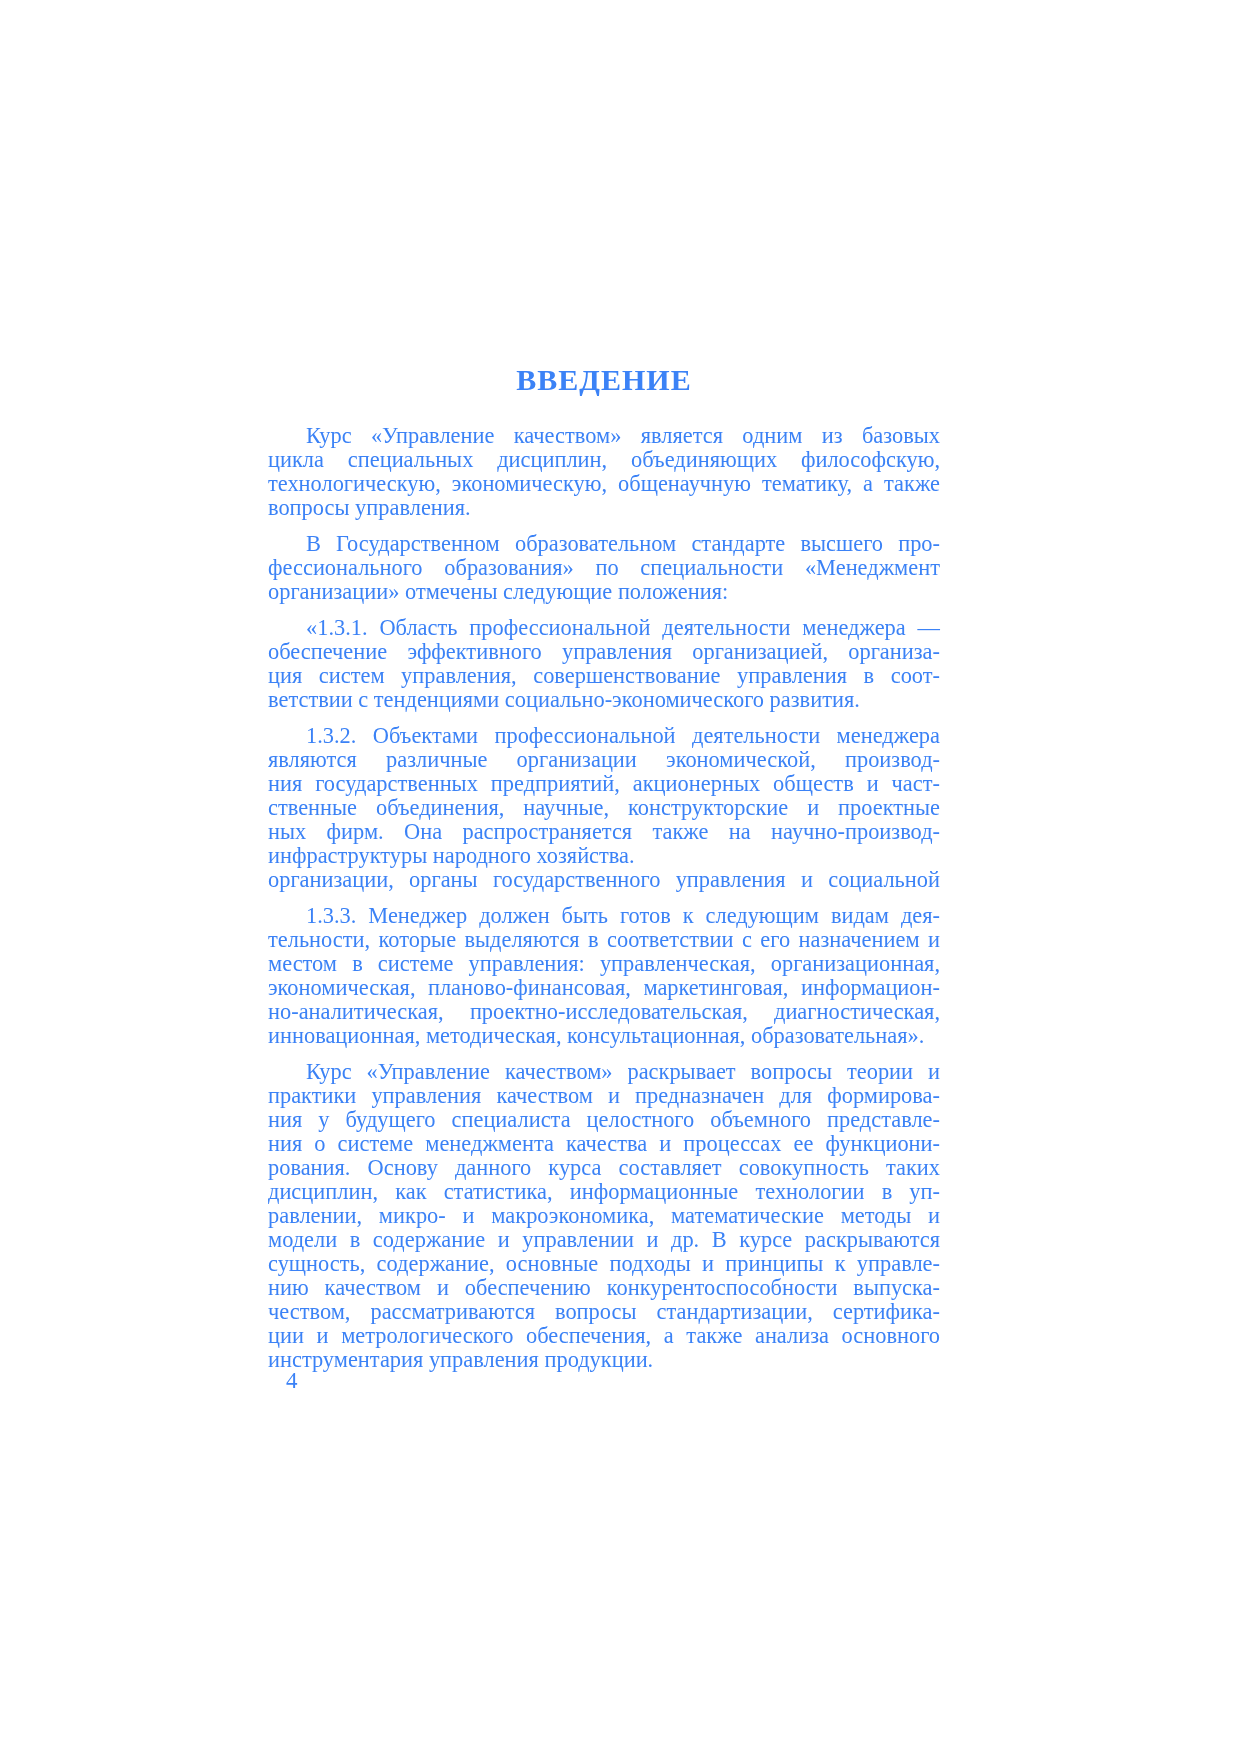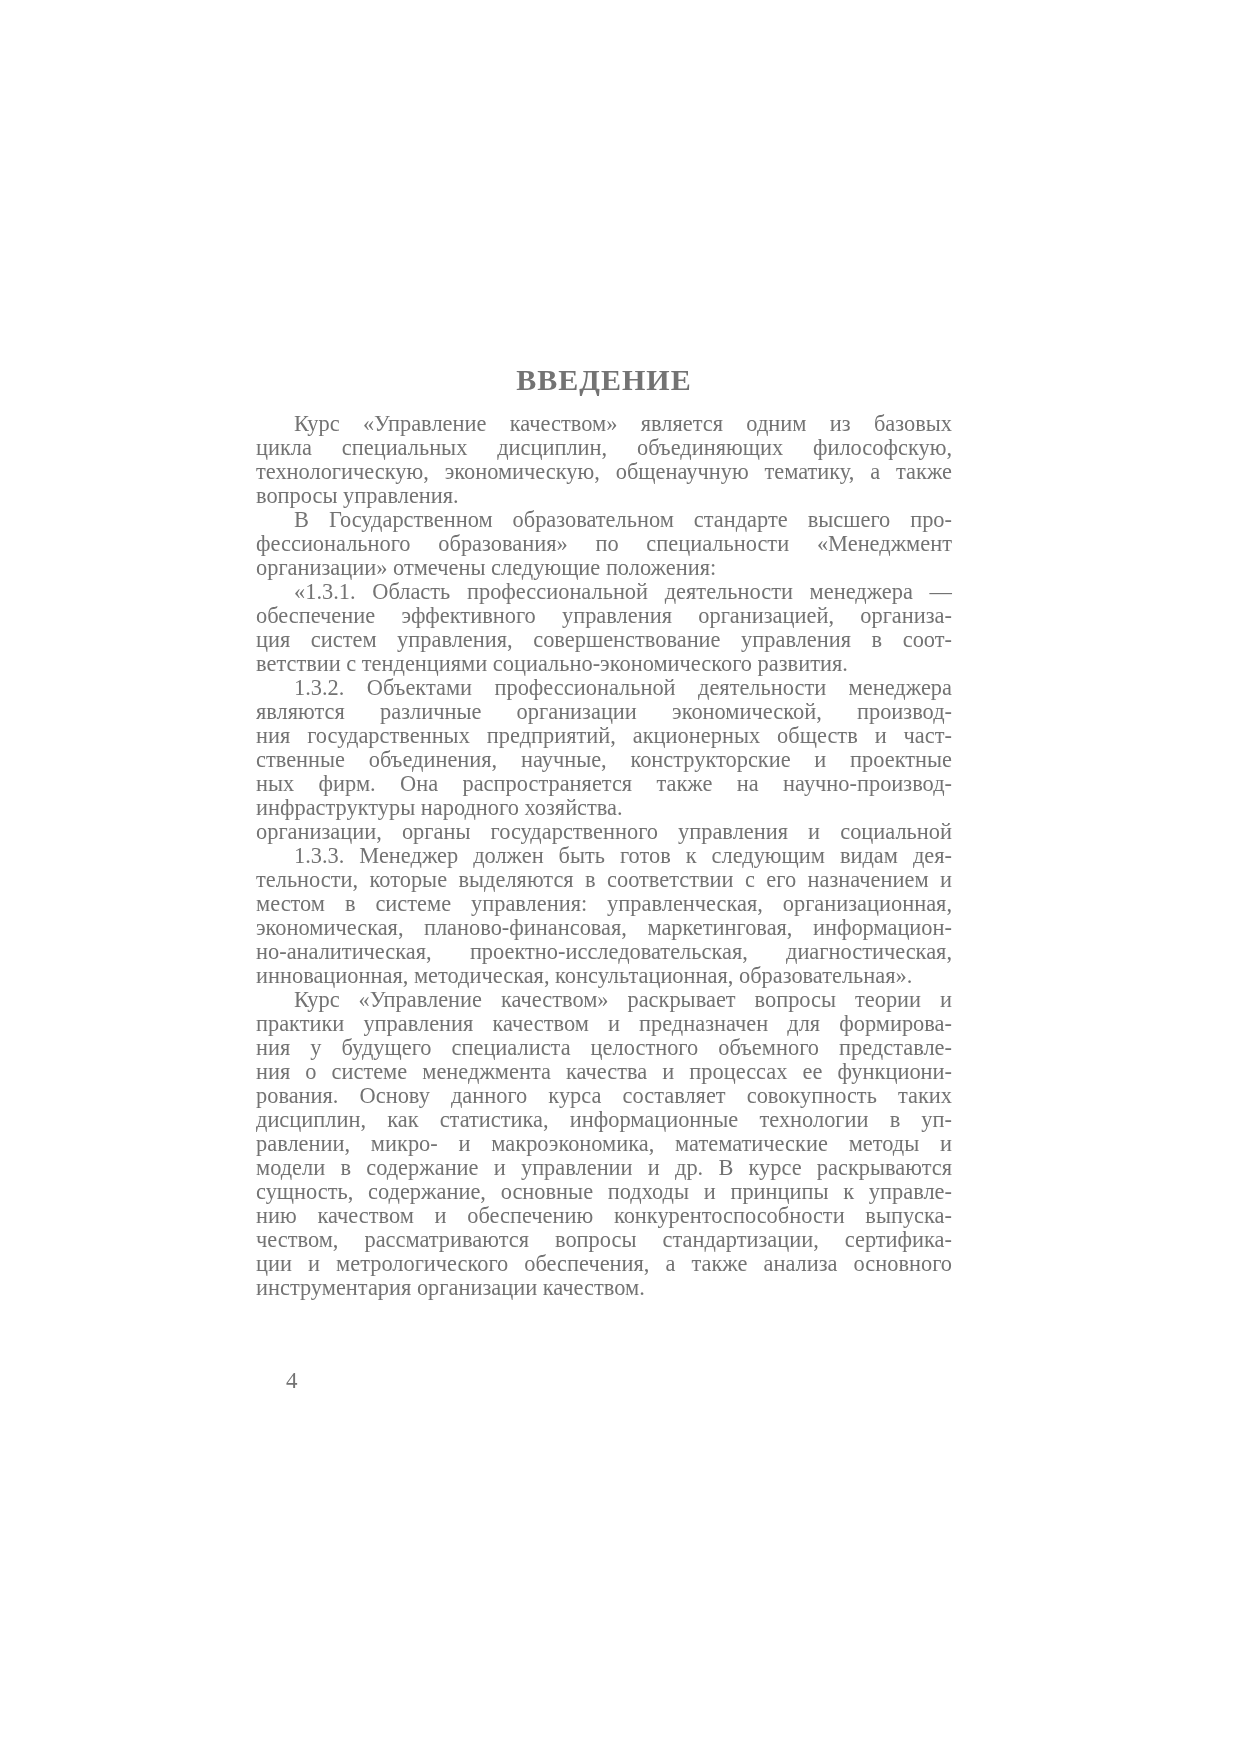--- a/index.html
+++ b/index.html
@@ -5,21 +5,21 @@
   html, body {
     margin: 0;
     padding: 0;
     background: #ffffff;
   }
   .page {
     position: relative;
     width: 1052px;
     height: 1755px;
     background: #ffffff;
-    color: #737373;
+    color: #3b82f6;
     font-family: "Liberation Serif", "DejaVu Serif", serif;
     overflow: hidden;
   }
   .title {
     position: absolute;
     left: 256px;
     top: 364px;
     width: 696px;
     margin: 0;
     text-align: center;
@@ -29,21 +29,21 @@
     letter-spacing: 1px;
   }
   .text-block {
     position: absolute;
     left: 256px;
     top: 412px;
     width: 696px;
     font-size: 22.4px;
   }
   .para {
-    margin: 0;
+    margin: 12px;
   }
   .line {
     height: 24px;
     line-height: 24px;
     text-align: justify;
     text-align-last: justify;
     white-space: normal;
   }
   .line.first {
     text-indent: 38px;
@@ -106,18 +106,18 @@
         <div class="line">ния у будущего специалиста целостного объемного представле-</div>
         <div class="line">ния о системе менеджмента качества и процессах ее функциони-</div>
         <div class="line">рования. Основу данного курса составляет совокупность таких</div>
         <div class="line">дисциплин, как статистика, информационные технологии в уп-</div>
         <div class="line">равлении, микро- и макроэкономика, математические методы и</div>
         <div class="line">модели в содержание и управлении и др. В курсе раскрываются</div>
         <div class="line">сущность, содержание, основные подходы и принципы к управле-</div>
         <div class="line">нию качеством и обеспечению конкурентоспособности выпуска-</div>
         <div class="line">чеством, рассматриваются вопросы стандартизации, сертифика-</div>
         <div class="line">ции и метрологического обеспечения, а также анализа основного</div>
-        <div class="line plast">инструментария организации качеством.</div>
+        <div class="line plast">инструментария управления продукции.</div>
       </div>
     </div>
 
   <div class="page-number">4</div>
 </div>
 
 </body></html>

